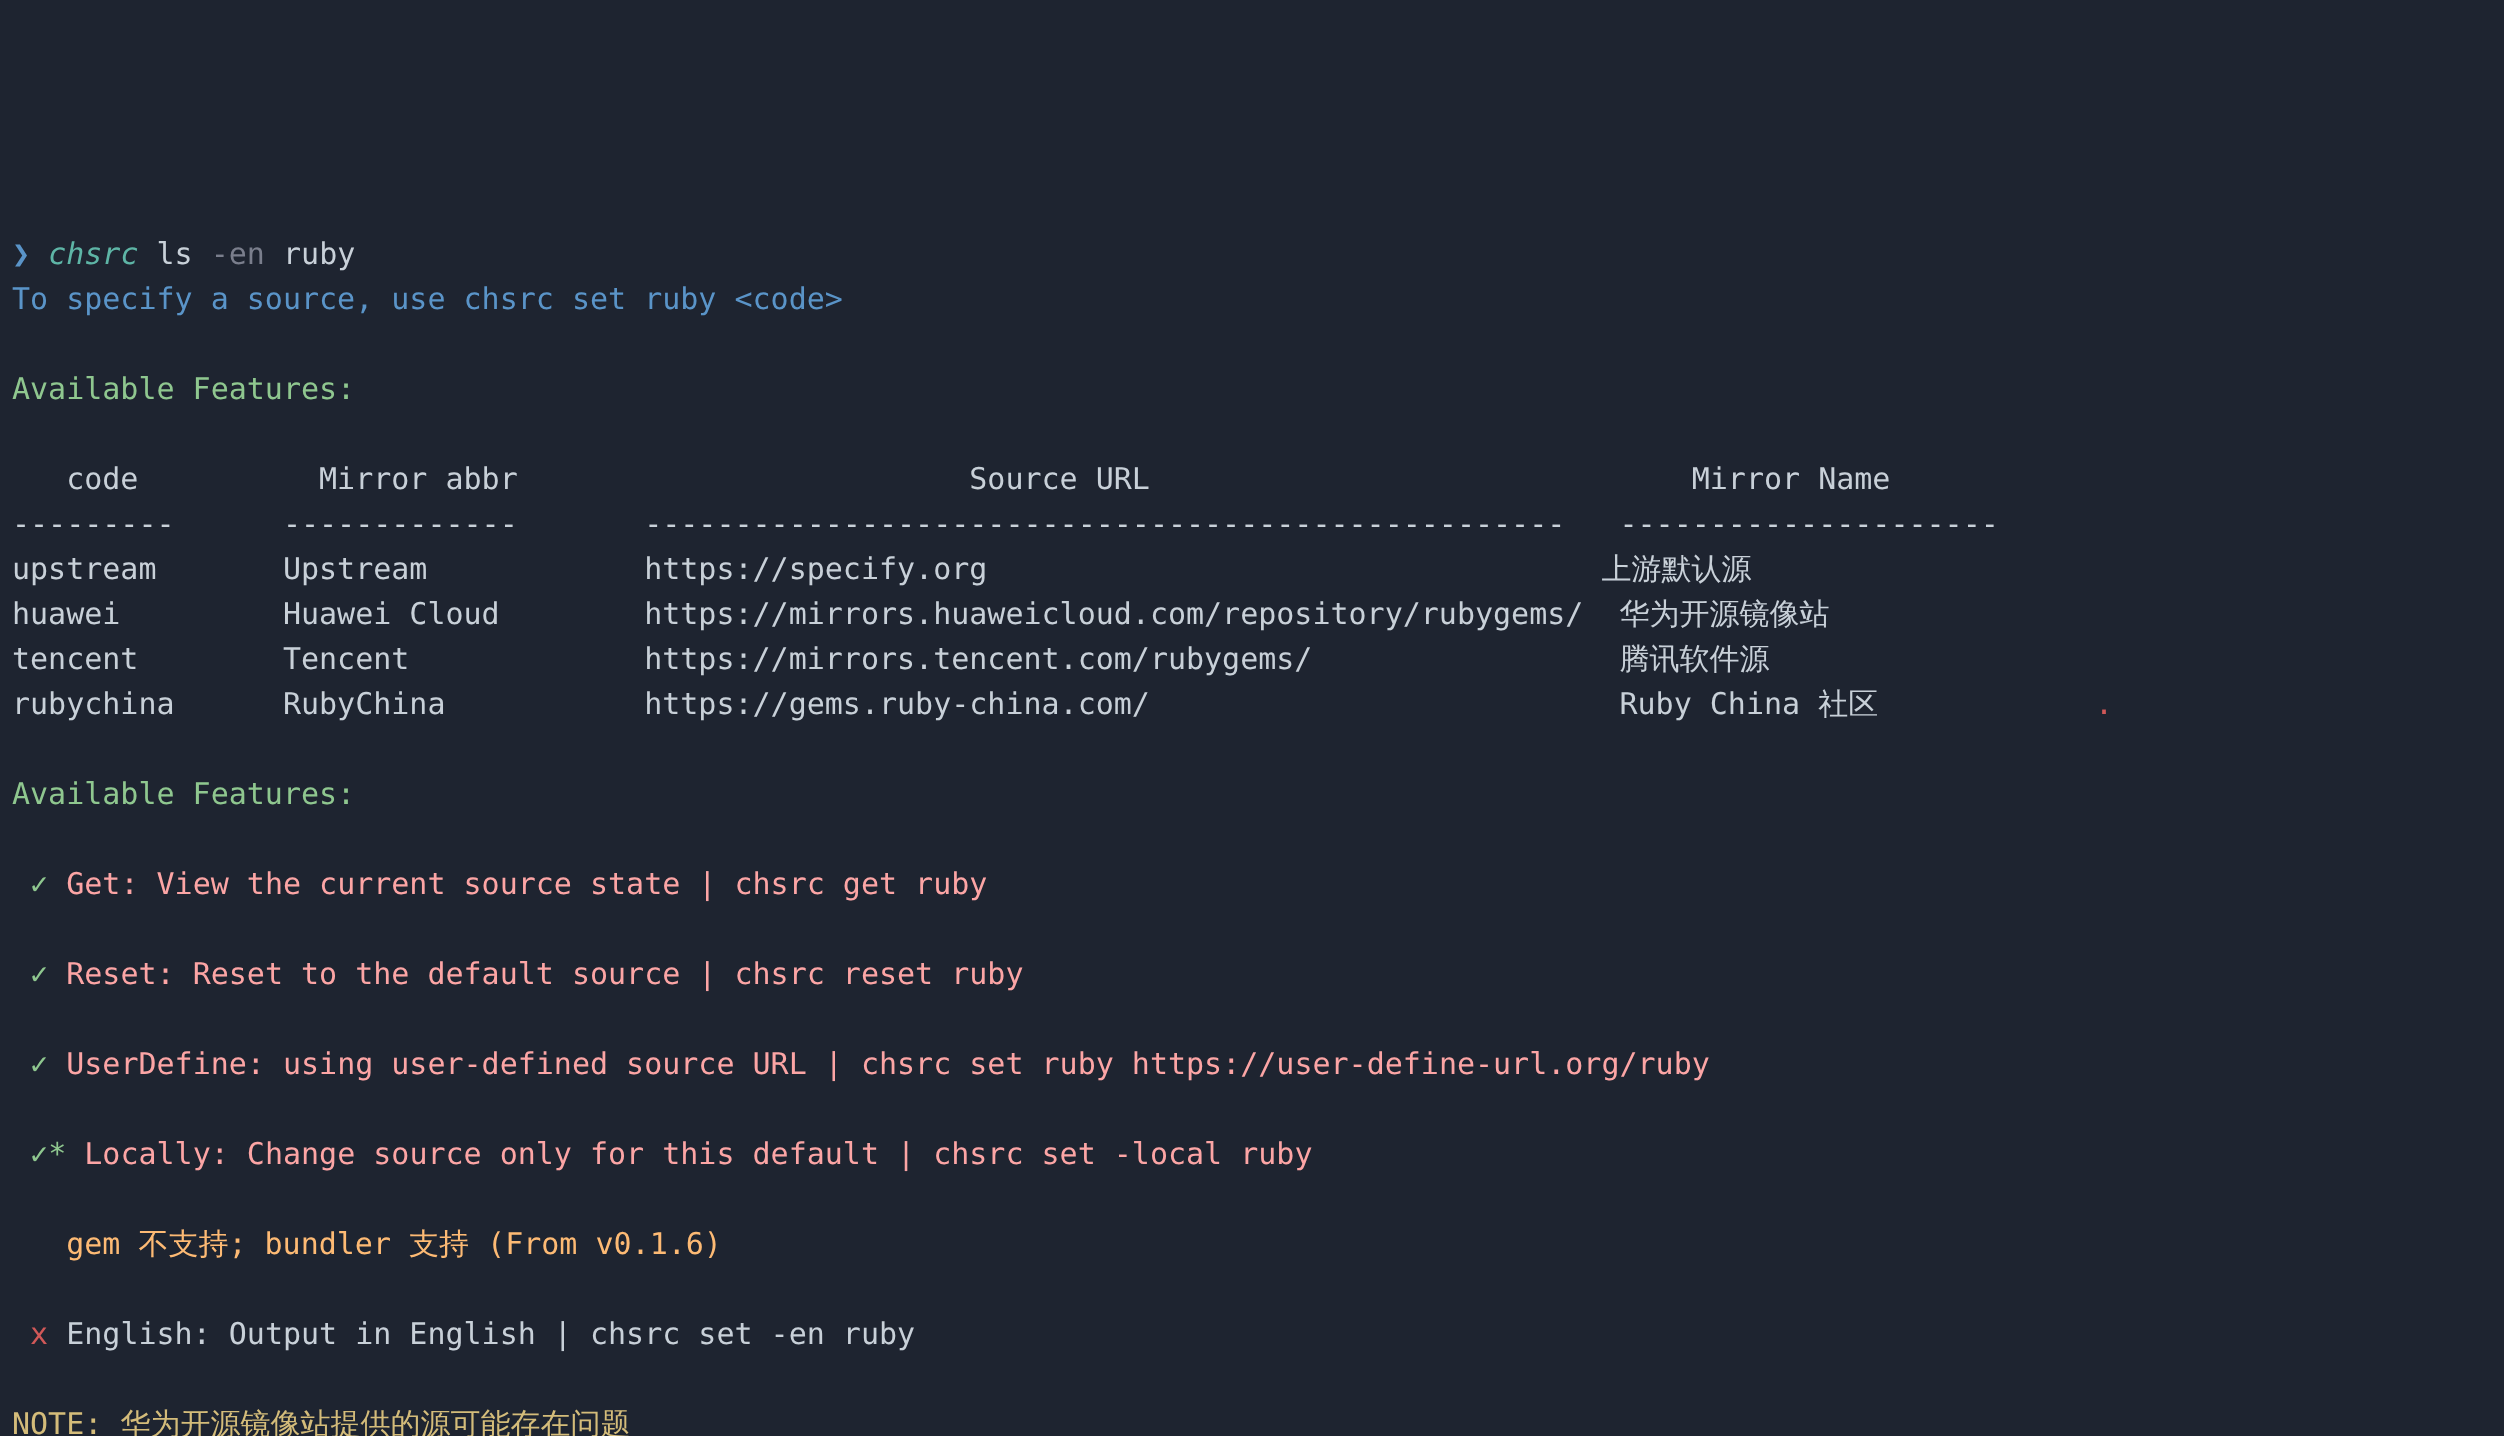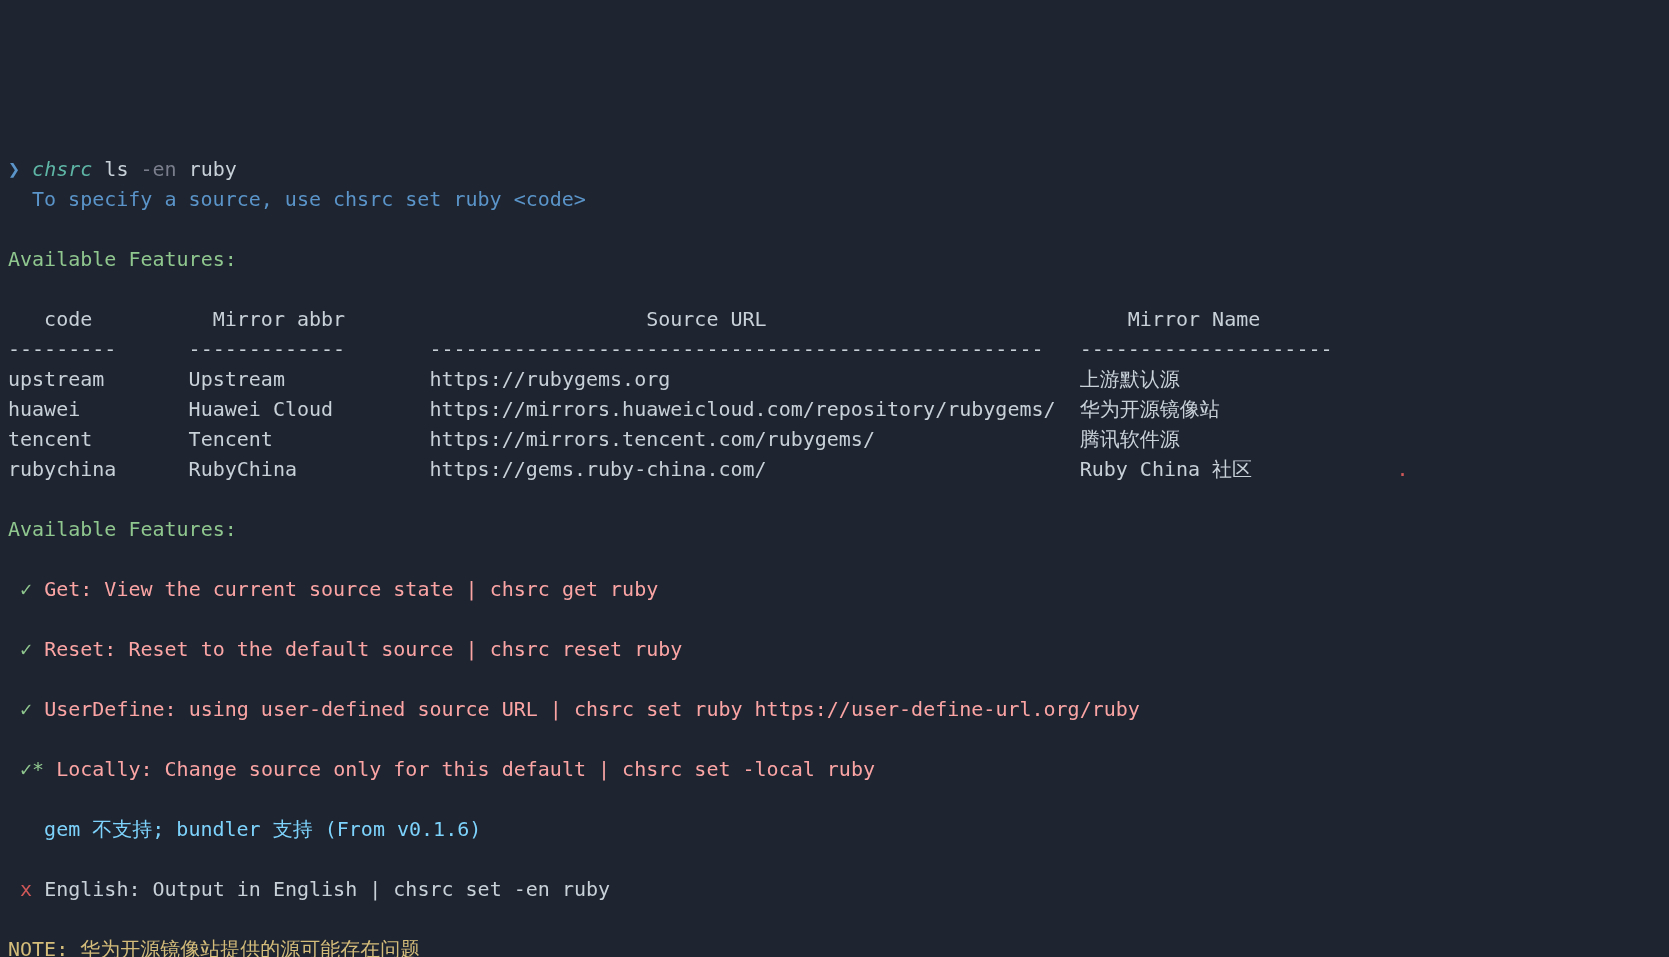--- a/index.html
+++ b/index.html
@@ -29,42 +29,41 @@
     }
     .cmd-arg {
       color: #c8d0d8;
       margin-top: 31px;
     }
     .cmd-flag {
       color: #7a7e8c;
     }
     .hint-line {
       color: #5a94c8;
-      margin-left: 24px;
     }
     .section-header {
       color: #8fc78f;
     }
     .table-line {
       color: #c8d0d8;
     }
     .feature-check {
       color: #8fc78f;
     }
     .feature-checkstar {
       color: #8fc78f;
     }
     .feature-x {
       color: #d05858;
     }
     .feature-text {
       color: #fca5a5;
     }
     .locally-note {
-      color: #7dd3fc;
+      color: #fdba74;
     }
     .english-line {
       color: #c8d0d8;
     }
     .note-label {
       color: #d4bc7a;
     }
     .note-text {
       color: #d4bc7a;
     }
@@ -78,21 +77,21 @@
 
 
 <div class="terminal">
 <span><span class="prompt-symbol">❯</span> <span class="cmd-name">chsrc</span> <span class="cmd-arg">ls</span> <span class="cmd-flag">-en</span> <span class="cmd-arg">ruby</span></span>
 <span class="hint-line">To specify a source, use chsrc set ruby &lt;code&gt;</span>
 
 <span class="section-header">Available Features:</span>
 
 <span class="table-line">   code          Mirror abbr                         Source URL                              Mirror Name</span>
 <span class="table-line">---------      -------------       ---------------------------------------------------   ---------------------</span>
-<span class="table-line">upstream       Upstream            https://rubygems.org                                  上游默认源</span>
+<span class="table-line">upstream       Upstream            https://specify.org                                  上游默认源</span>
 <span class="table-line">huawei         Huawei Cloud        https://mirrors.huaweicloud.com/repository/rubygems/  华为开源镜像站</span>
 <span class="table-line">tencent        Tencent             https://mirrors.tencent.com/rubygems/                 腾讯软件源</span>
 <span class="table-line">rubychina      RubyChina           https://gems.ruby-china.com/                          Ruby China 社区</span>            <span class="red-dot">.</span>
 
 <span class="section-header">Available Features:</span>
 
 <span> <span class="feature-check">✓</span><span class="feature-text"> Get: View the current source state | chsrc get ruby</span></span>
 
 <span> <span class="feature-check">✓</span><span class="feature-text"> Reset: Reset to the default source | chsrc reset ruby</span></span>
 

